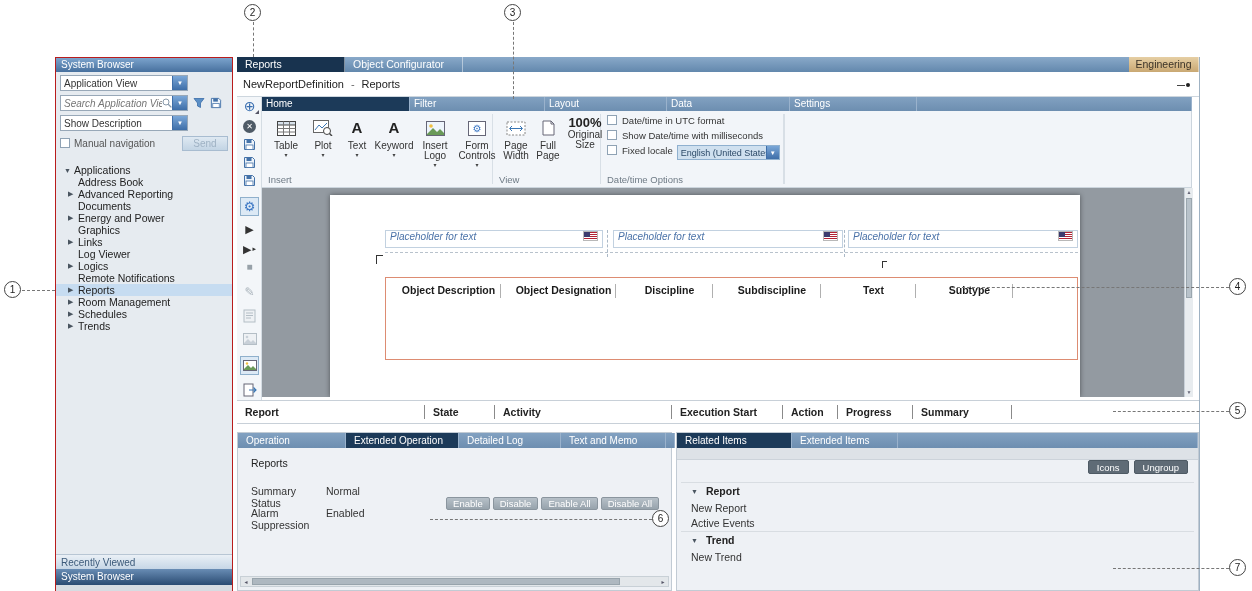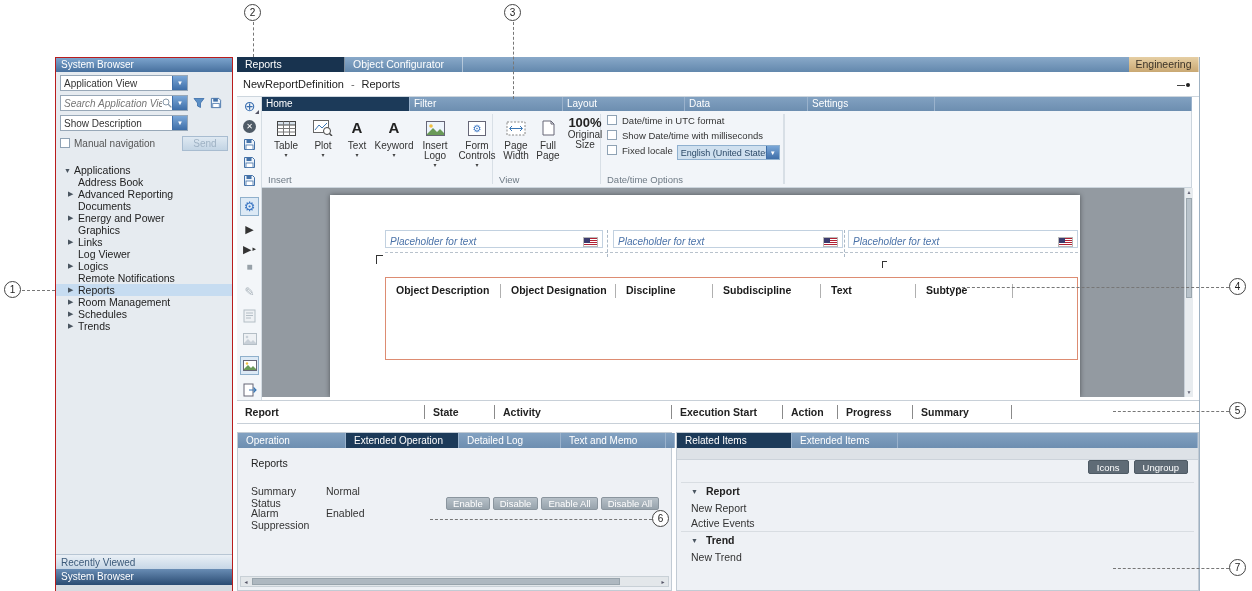--- a/index.html
+++ b/index.html
@@ -90,30 +90,30 @@
   .fc-box .gear-glyph { font-size:10px; }
   .zoom-big { font-size:13px; font-weight:bold; color:#222; text-align:center; line-height:15px; }
   .chkrow { display:flex; align-items:flex-start; margin-bottom:4px; font-size:9.5px; color:#333; }
   .chkrow .chk { margin-right:5px; margin-top:0; }
   .locale-select { margin-left:4px; width:103px; height:15px; background:#cfe0ef; border:1px solid #8fb0cf; display:flex; align-items:center; flex:none; }
   .locale-select .val { flex:1; font-size:9px; color:#2c4a68; padding-left:3px; white-space:nowrap; overflow:hidden; }
 
   
   .canvas { position:absolute; left:262px; top:188px; width:922px; height:209px; background:#939aa1; overflow:hidden; }
   .page { position:absolute; left:68px; top:7px; width:750px; height:202px; background:#fff; box-shadow:0 0 5px rgba(0,0,0,.45); }
-  .ph { position:absolute; top:35px; height:18px; border:1px solid #c2d1e0; background:#fff; display:flex; align-items:flex-end; padding:0 4px; }
+  .ph { position:absolute; top:35px; height:18px; border:1px solid #c2d1e0; background:#fff; display:flex; align-items:flex-start; padding:0 4px; }
   .ph-text { flex:1; font-size:10px; font-style:italic; color:#4a72a8; white-space:nowrap; overflow:hidden; }
   .flag { width:15px; height:10px; flex:none; position:relative; border:1px solid #b8b8b8;
           background:repeating-linear-gradient(#b22234 0 1px, #fff 1px 2px); }
   .flag::after { content:""; position:absolute; left:0; top:0; width:6px; height:5px; background:#3c3b6e; }
   .vdash { position:absolute; top:35px; height:27px; border-left:1px dashed #aab8c6; width:0; }
   .gline { position:absolute; left:55px; width:693px; top:57px; border-top:1px dashed #b8c2cc; }
   .cmark { position:absolute; width:7px; height:9px; border-left:1px solid #333; border-top:1px solid #333; }
   .rtable { position:absolute; left:55px; top:82px; width:693px; height:83px; border:1px solid #dd8c72; background:#fff; display:flex; padding-top:6px; }
-  .rt-cell { position:relative; padding-left:10px; font-size:10.5px; font-weight:bold; color:#1a1a1a; white-space:nowrap; flex:none; }
+  .rt-cell { position:relative; padding-left:10px; font-size:10.5px; font-weight:bold; color:#1a1a1a; white-space:nowrap; flex:none;text-align:center; }
   .coldiv { position:absolute; right:0; top:0; width:1px; height:14px; background:#b0b0b0; }
   .vscroll { position:absolute; left:1184px; top:188px; width:9px; height:209px; background:#e8ecef; border-left:1px solid #c8d0d8; }
   .vs-arrow { position:absolute; left:0; width:8px; height:9px; font-size:5px; color:#667; text-align:center; line-height:9px; }
   .vs-thumb { position:absolute; left:1px; top:10px; width:6px; height:100px; background:#b8c2ca; border:1px solid #9aa6ae; }
 
   
   .queue { position:absolute; left:237px; top:400px; width:962px; height:24px; background:#fff;
            border-top:1px solid #c8d0d8; border-bottom:1px solid #c8d0d8; display:flex; align-items:center; }
   .q-cell { position:relative; height:14px; line-height:14px; padding-left:8px; font-size:10.5px; font-weight:bold; color:#222; white-space:nowrap; flex:none; }
   .q-cell .coldiv { background:#8a8a8a; }
@@ -362,21 +362,21 @@
       <svg width="14" height="14" viewBox="0 0 14 14">
           <rect x="1" y="1" width="9" height="12" fill="#fff" stroke="#667"></rect>
           <path d="M6 7h7M10.5 4.5L13 7l-2.5 2.5" stroke="#3a76b4" fill="none" stroke-width="1.2"></path>
         </svg>
     </div>
   </div>
 
   <div class="ribbon">
     <div class="rtabs">
       <div class="rtab active" style="width:148px">Home</div>
-      <div class="rtab" style="width:153px">Filter</div>
+      <div class="rtab" style="width:135px">Filter</div>
       <div class="rtab" style="width:122px">Layout</div>
       <div class="rtab" style="width:123px">Data</div>
       <div class="rtab" style="width:127px">Settings</div>
       <div class="rtab filler"></div>
     </div>
     <div class="rbody">
 
       <div class="rgroup" style="width:230px">
         <div class="rbuttons">
           <div class="rbtn" style="width:36px">

